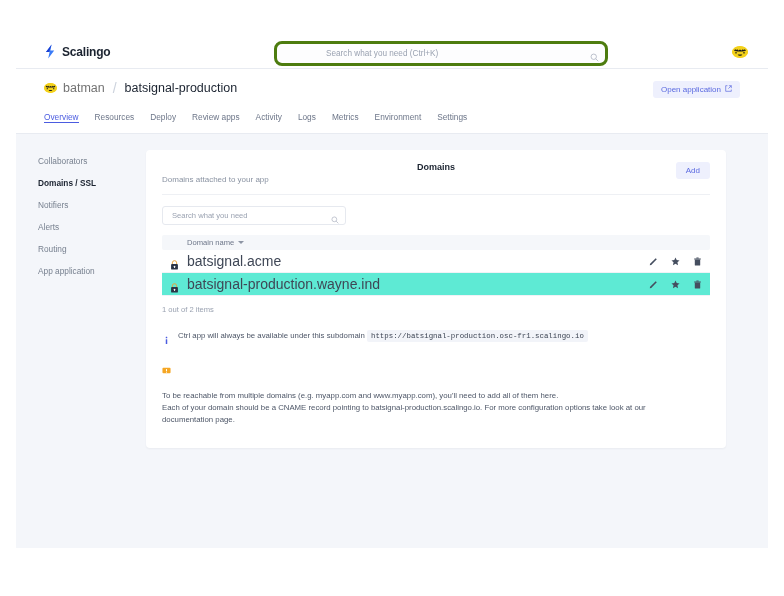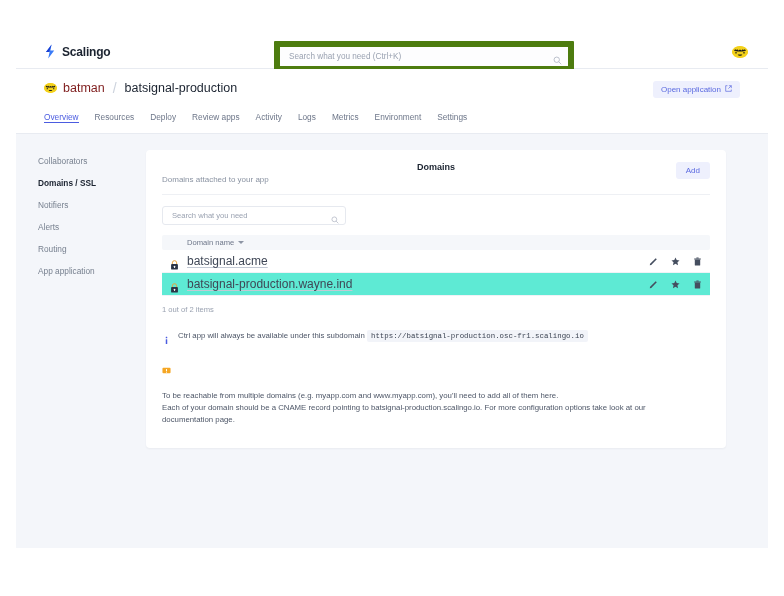--- a/index.html
+++ b/index.html
@@ -52,24 +52,25 @@
     letter-spacing: -0.2px;
   }
 
   .global-search {
     position: absolute;
     left: 258px;
     top: 6px;
     width: 288px;
     height: 19px;
     background: #fdfdfe;
-    border: 6px solid #4d7c0f;
-    border-radius: 1px;
-    display: flex;
-    align-items: center;
+    border: 3px solid #4d7c0f;
+    border-radius: 8px;
+    display: flex;
+    align-items: center;
+    padding-left: 40px;
   }
   .global-search input {
     border: 0;
     outline: 0;
     background: transparent;
     font-family: "Liberation Sans", sans-serif;
     font-size: 8.2px;
     color: #3b4352;
     margin-left: 7px;
     width: 250px;
@@ -116,21 +117,21 @@
     display: flex;
     align-items: center;
     gap: 7px;
     font-size: 12.5px;
     color: #1b2330;
   }
   .crumb-owner {
     display: flex;
     align-items: center;
     gap: 6px;
-    color: #7f1d1d;
+    color: #737373;
   }
   .crumb-sep {
     color: #ccd2dd;
     font-size: 14px;
     font-weight: 300;
     padding: 0 1px;
   }
   .crumb-app { color: #1b2330; }
 
   .open-app-btn {
@@ -294,23 +295,22 @@
   }
   .trow.alt { background: #5eead4; }
   .lock {
     margin-left: 8px;
     width: 9px;
     height: 10px;
     flex: 0 0 auto;
   }
   .domain-link {
     margin-left: 8px;
-    font-size: 12px;
+    font-size: 14px;
     color: #3f4756;
-    text-decoration: underline;
     text-decoration-color: #c3c9d4;
     text-underline-offset: 2px;
     cursor: pointer;
   }
   .row-actions {
     position: absolute;
     right: 8px;
     display: flex;
     gap: 13px;
     align-items: center;

